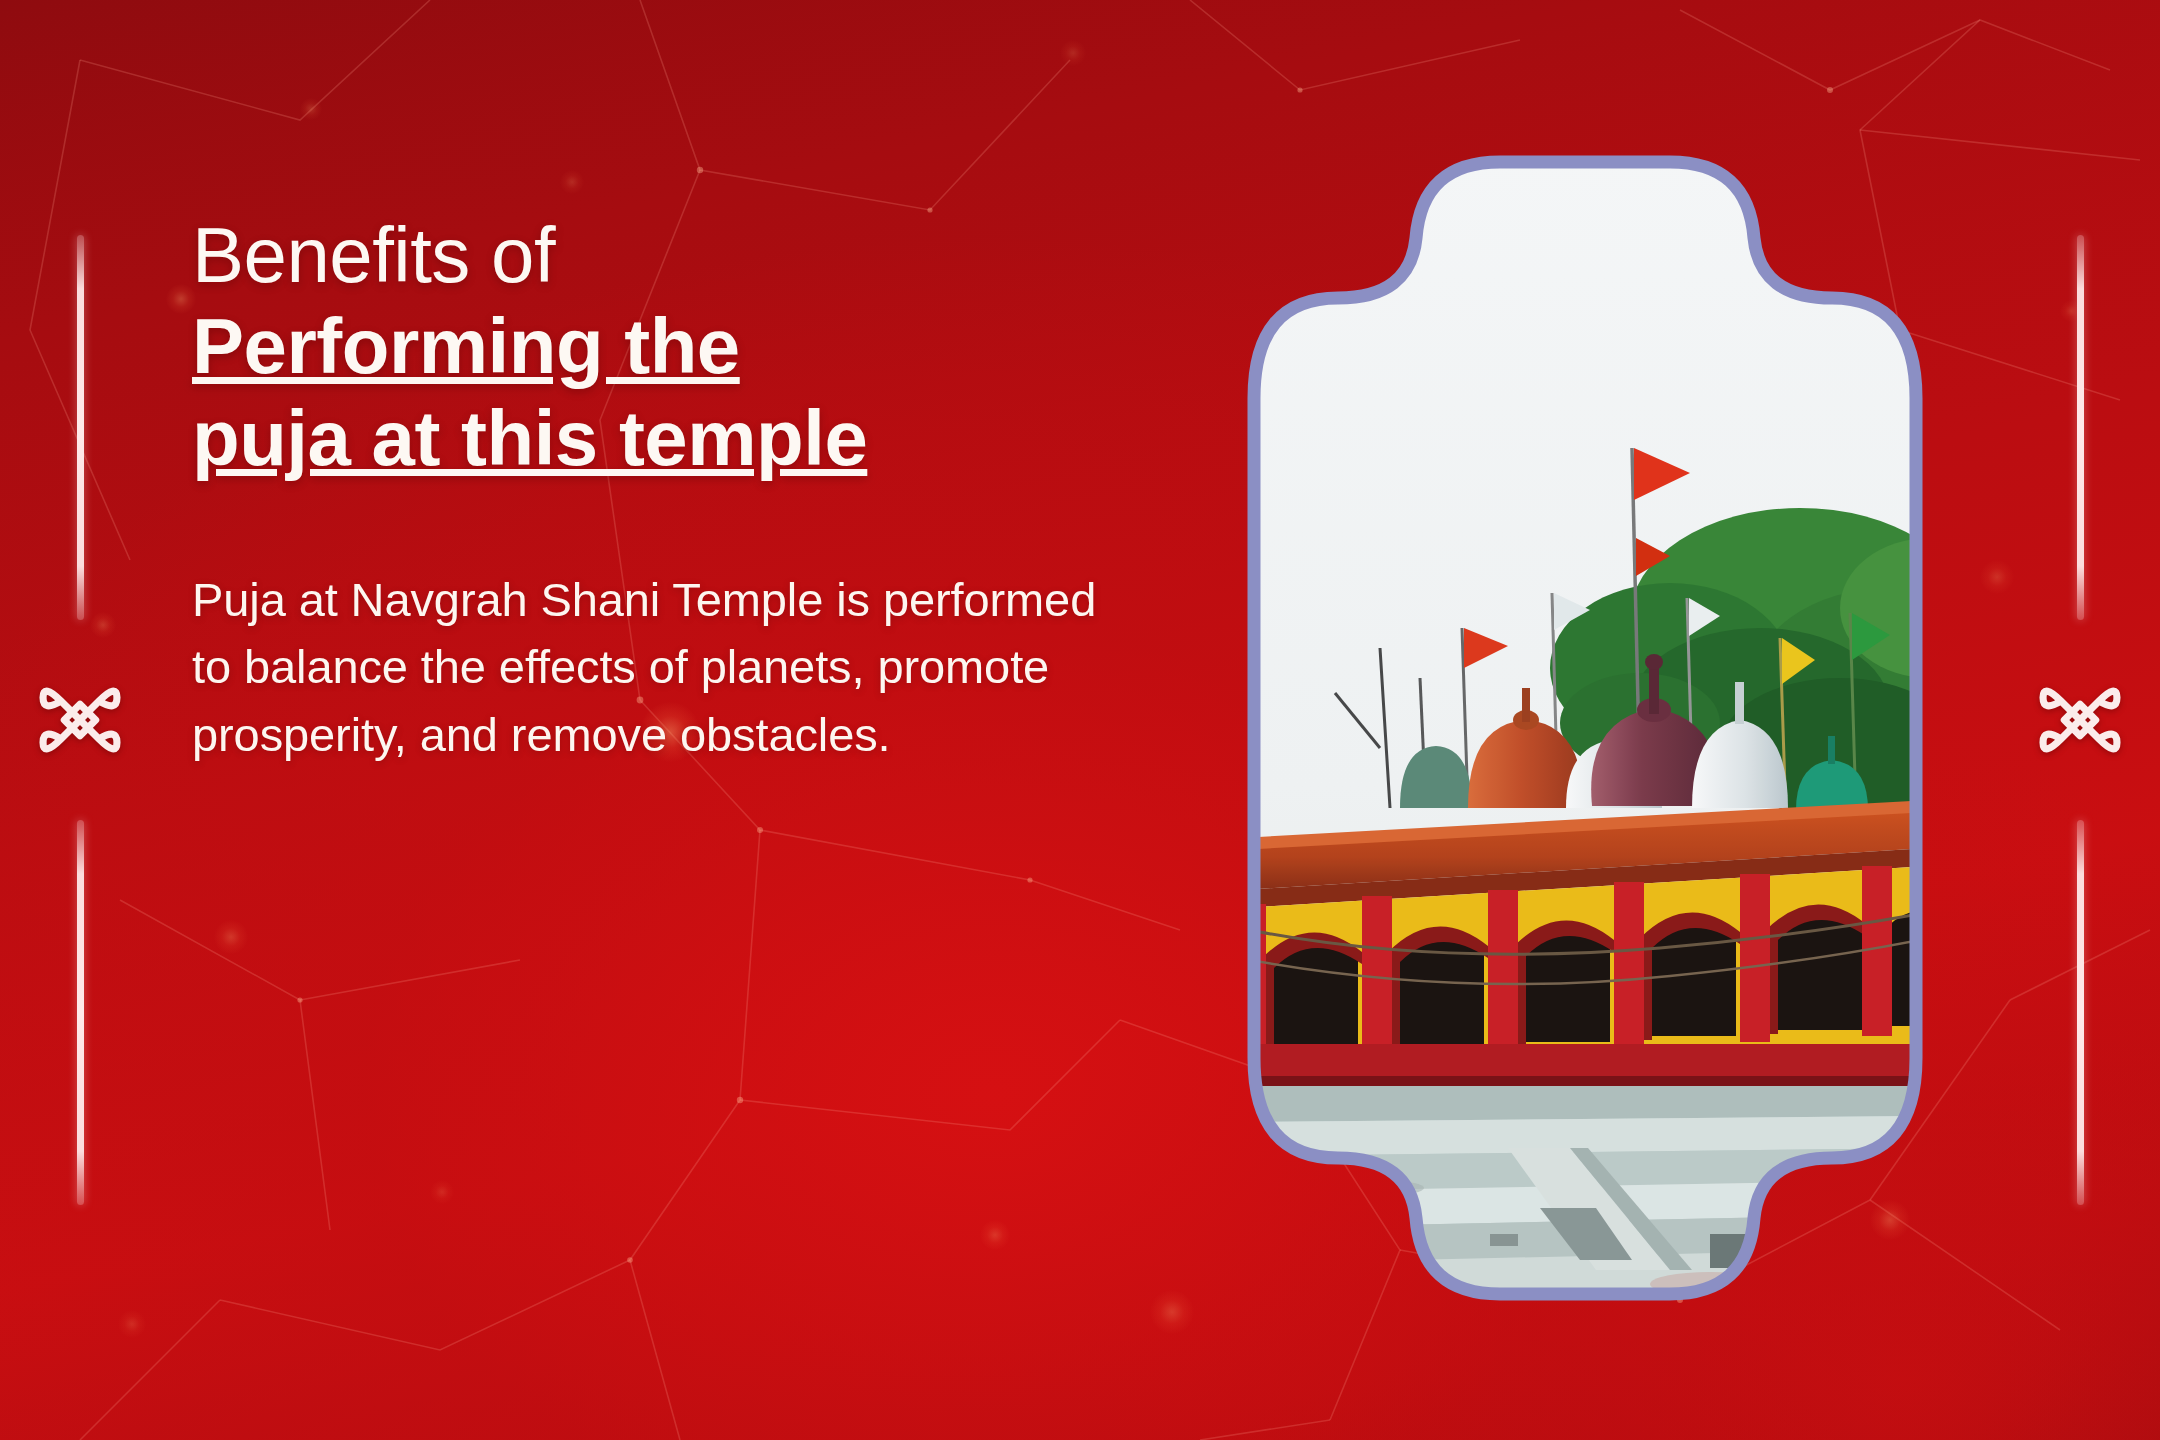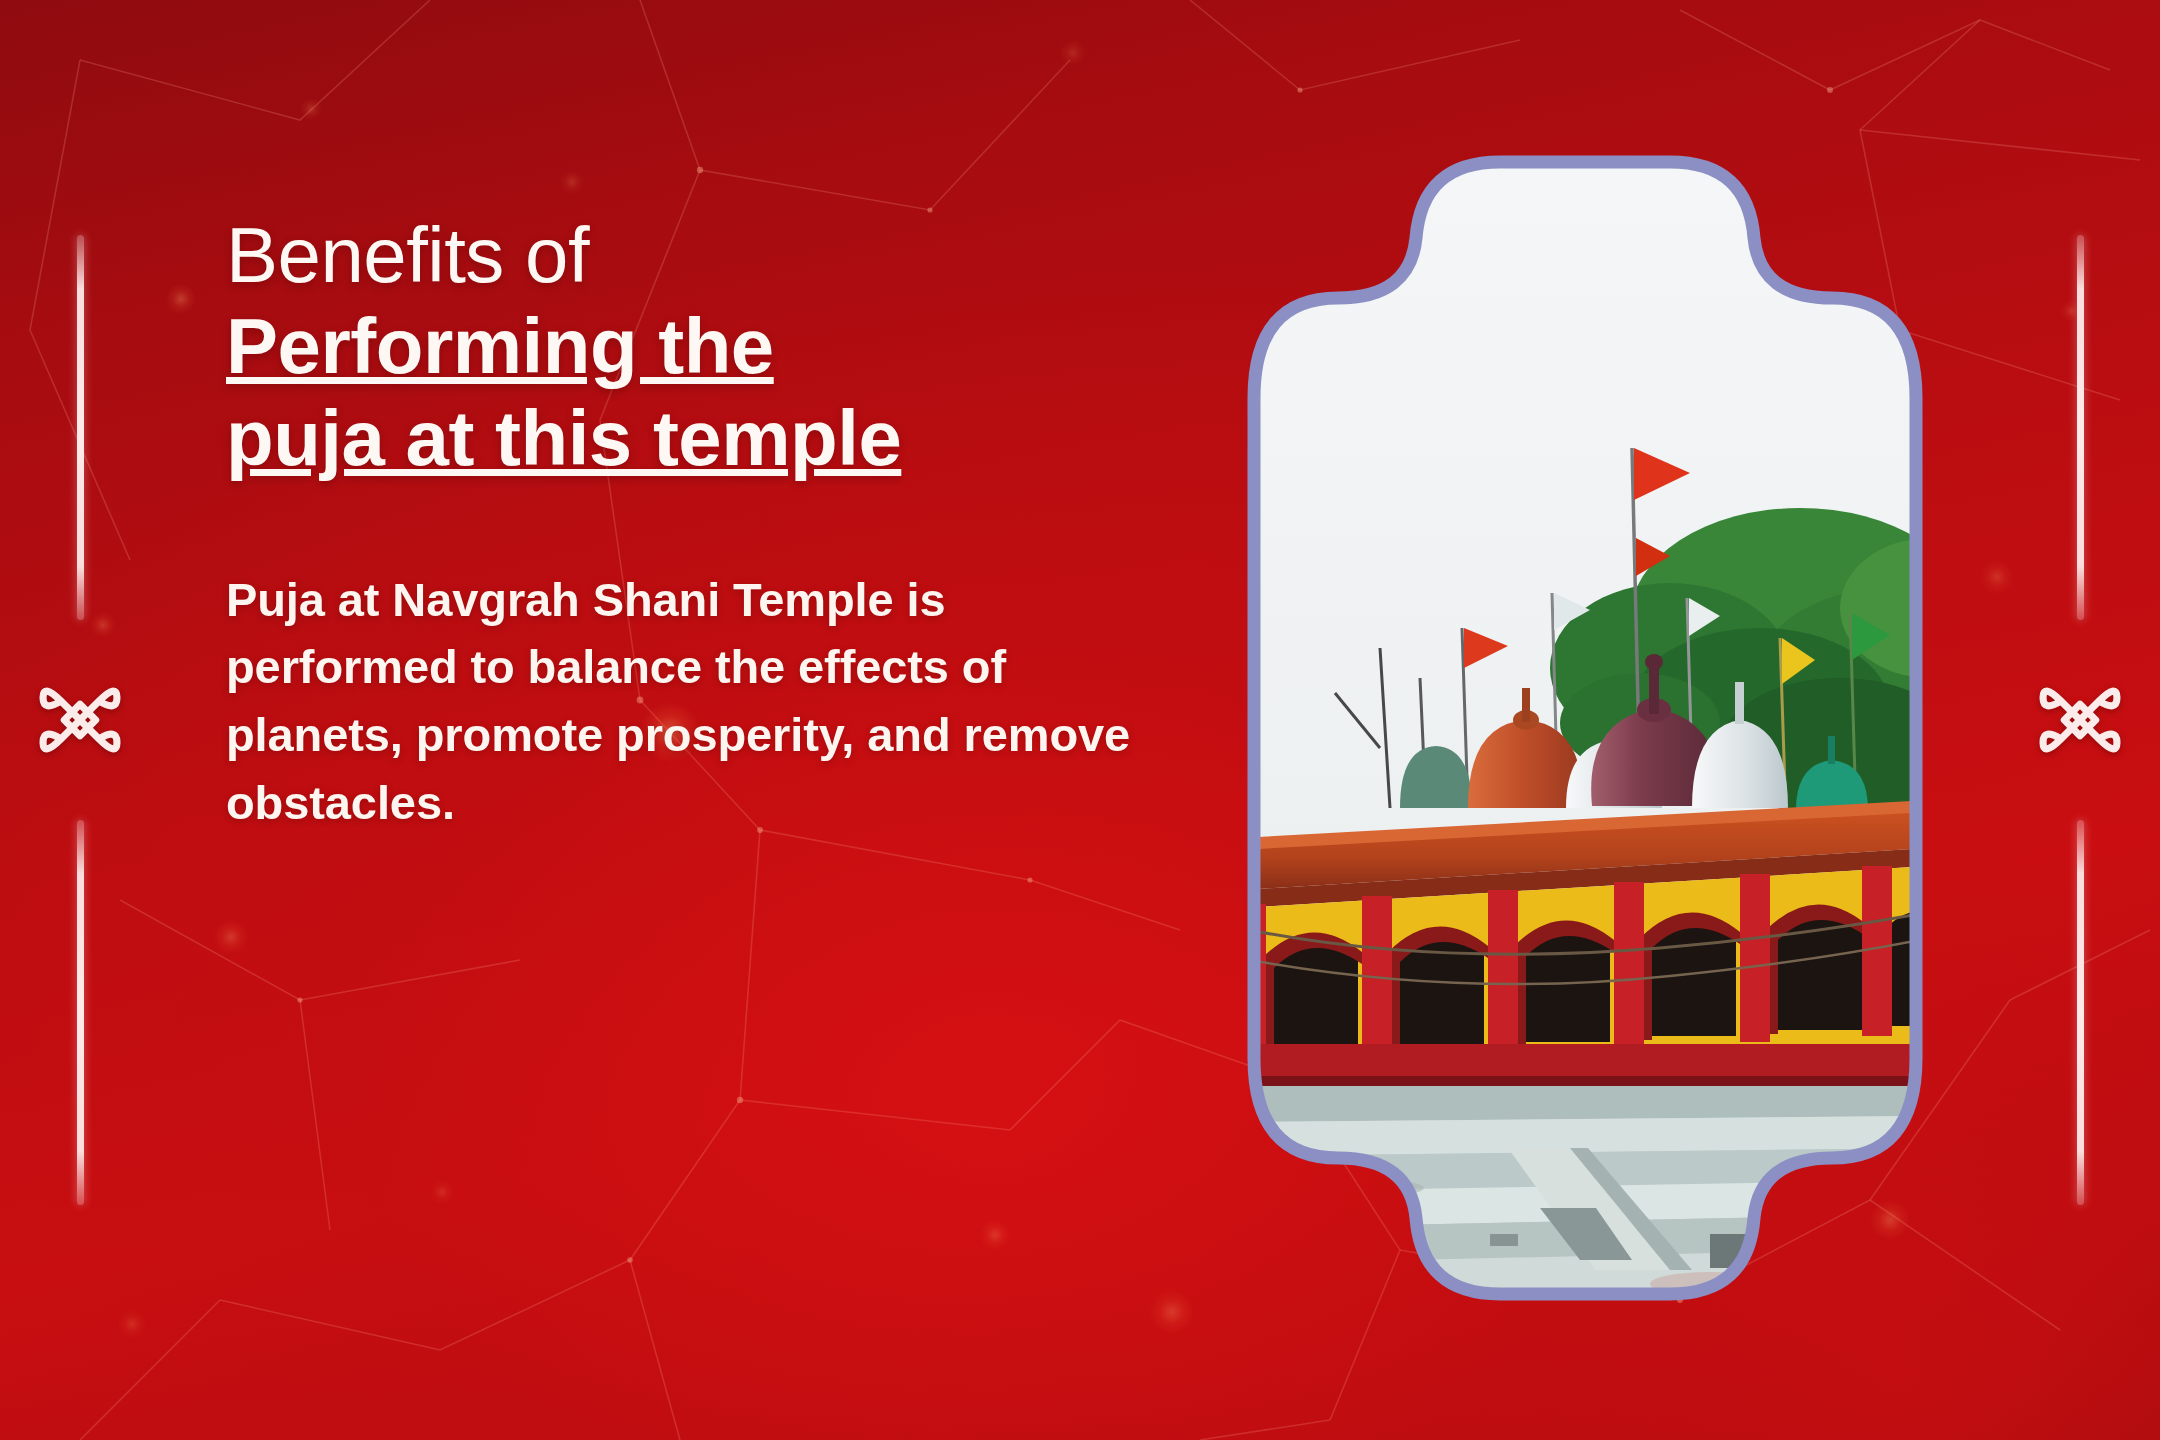--- a/index.html
+++ b/index.html
@@ -69,40 +69,40 @@
     box-shadow: 0 0 10px rgba(255,230,230,0.35);
   }
   .orn-line.top    { height: 385px; margin-bottom: 44px; }
   .orn-line.bottom { height: 385px; margin-top: 44px; }
 
   .orn-knot { width: 112px; height: 112px; display:block; filter: drop-shadow(0 2px 3px rgba(90,0,0,0.45)); }
 
   
   .content {
     position: absolute;
-    left: 226px;
+    left: 192px;
     top: 210px;
     width: 1000px;
   }
 
   .headline {
     color: #fdf8f3;
     font-size: 78px;
     line-height: 1.17;
     letter-spacing: -0.5px;
     text-shadow: 0 3px 9px rgba(70,0,0,0.33);
   }
   .headline .light { font-weight: 400; display: block; }
   .headline .bold  { font-weight: 700; display: block; text-decoration: underline; }
 
   .body-copy {
     margin-top: 82px;
     color: #fdf6f0;
     font-size: 47px;
-    font-weight: 700;
+    font-weight: 400;
     line-height: 1.44;
     letter-spacing: -0.1px;
     max-width: 940px;
     text-shadow: 0 2px 7px rgba(70,0,0,0.28);
   }
 
   
   .photo-frame {
     position: absolute;
     left: 1240px;

